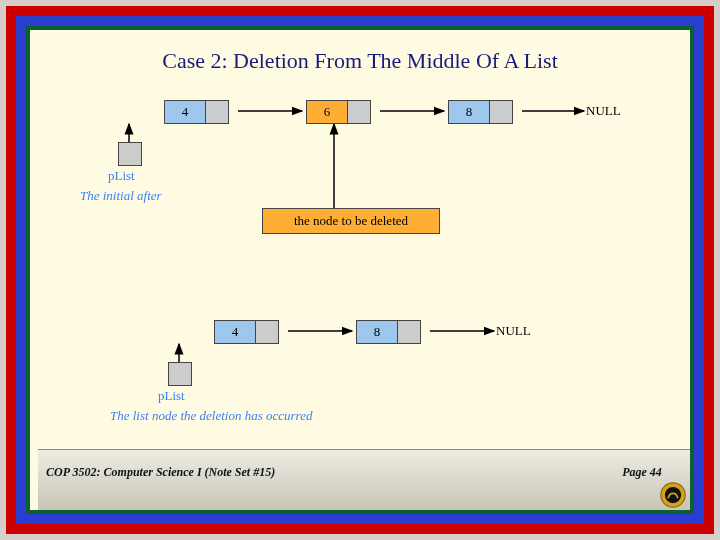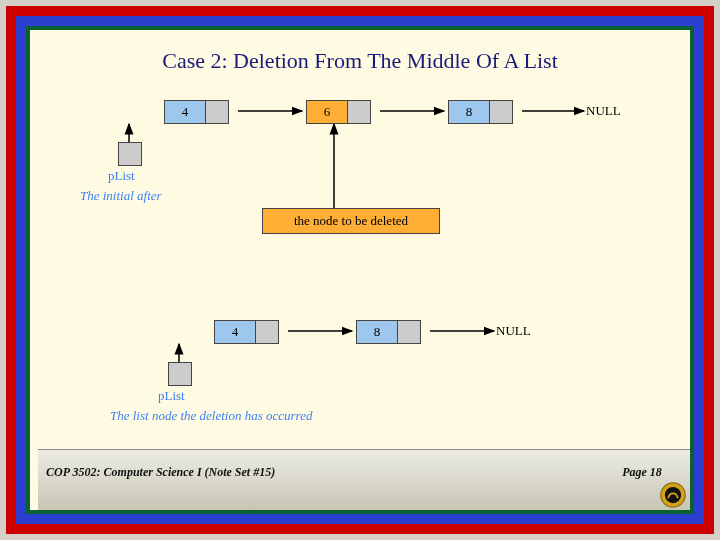--- a/index.html
+++ b/index.html
@@ -98,21 +98,21 @@
           <div class="node" style="left:326px;top:290px;height:22px">
             <div class="dcell dblue">8</div>
             <div class="pcell"></div>
           </div>
           <div class="nullbox" style="left:466px;top:290px">NULL</div>
 
         </div>
 
         <div class="footer">
           <div class="ft-left">COP 3502: Computer Science I  (Note Set #15)</div>
-          <div class="ft-mid">Page 18</div>
+          <div class="ft-mid">Page 44</div>
           <svg class="logo" viewBox="0 0 32 32">
             <circle cx="16" cy="16" r="15" fill="#d4a31a" stroke="#8b6b10" stroke-width="1.5"></circle>
             <circle cx="16" cy="16" r="10" fill="#111"></circle>
             <path d="M10 20 C12 12, 20 12, 22 20" stroke="#d4a31a" stroke-width="2" fill="none"></path>
           </svg>
         </div>
 
       </div>
      </div>
     </div>

